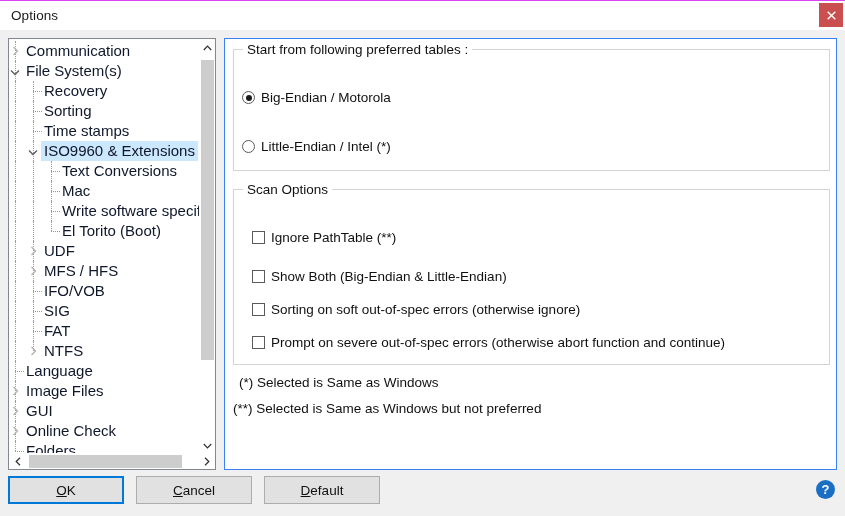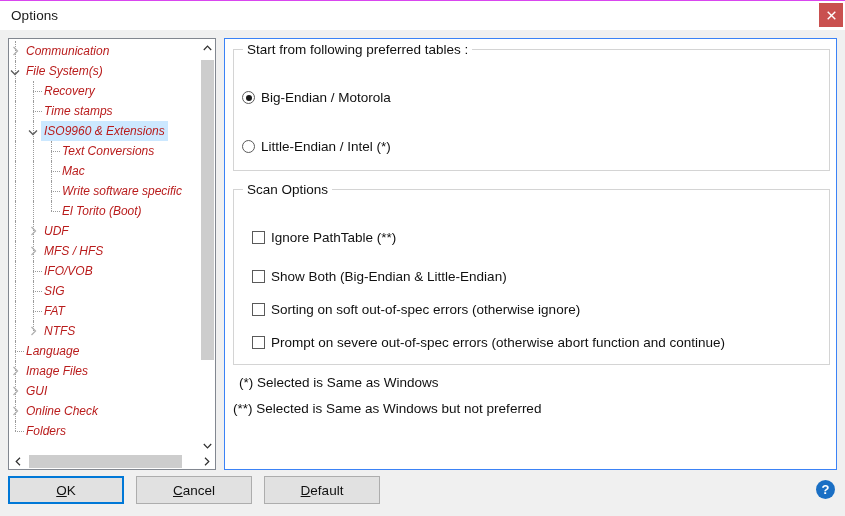--- a/index.html
+++ b/index.html
@@ -71,24 +71,23 @@
   #tree-list {
     position: absolute;
     left: 0; top: 2px;
     width: 193px;
   }
   .tree-row {
     position: relative;
     height: 20px;
     line-height: 20px;
     white-space: nowrap;
-    font-size: 12px;
-    color: #b91c1c;
+    font-size: 15px;
+    color: #0f172a;
     cursor: default;
-    font-style: italic;
   }
   .tree-row .label {
     position: relative;
     display: inline-block;
     padding: 0 3px;
   }
   .tree-row.selected .label {
     background: #cce8ff;
   }
   .tw { 
@@ -314,20 +313,21 @@
   <div id="tree-panel">
     <div id="tree-clip">
       <div id="tree-list">
           <div class="tree-row"><div class="guide-v" style="left: 6px;"></div><div class="tw" style="left: -1px;"><svg width="7" height="10" viewBox="0 0 7 10">
                 <path d="M1.5,1 L5.5,5 L1.5,9" stroke="#b0b0b0" stroke-width="1.3" fill="none"></path>
               </svg></div><span class="label" style="margin-left: 14px;">Communication</span></div>
           <div class="tree-row"><div class="guide-v" style="left: 6px;"></div><div class="tw" style="left: -1px;"><svg width="10" height="7" viewBox="0 0 10 7">
                 <path d="M1,1.5 L5,5.5 L9,1.5" stroke="#5b5b5b" stroke-width="1.3" fill="none"></path>
               </svg></div><span class="label" style="margin-left: 14px;">File System(s)</span></div>
           <div class="tree-row"><div class="guide-v" style="left: 6px;"></div><div class="guide-v" style="left: 24px;"></div><div class="guide-h" style="left: 24px; top: 10px; width: 9px;"></div><span class="label" style="margin-left: 32px;">Recovery</span></div>
+          <div class="tree-row"><div class="guide-v" style="left: 6px;"></div><div class="guide-v" style="left: 24px;"></div><div class="guide-h" style="left: 24px; top: 10px; width: 9px;"></div><span class="label" style="margin-left: 32px;">Sorting</span></div>
           <div class="tree-row"><div class="guide-v" style="left: 6px;"></div><div class="guide-v" style="left: 24px;"></div><div class="guide-h" style="left: 24px; top: 10px; width: 9px;"></div><span class="label" style="margin-left: 32px;">Time stamps</span></div>
           <div class="tree-row selected"><div class="guide-v" style="left: 6px;"></div><div class="guide-v" style="left: 24px;"></div><div class="tw" style="left: 17px;"><svg width="10" height="7" viewBox="0 0 10 7">
                 <path d="M1,1.5 L5,5.5 L9,1.5" stroke="#5b5b5b" stroke-width="1.3" fill="none"></path>
               </svg></div><span class="label" style="margin-left: 32px;">ISO9960 &amp; Extensions</span></div>
           <div class="tree-row"><div class="guide-v" style="left: 6px;"></div><div class="guide-v" style="left: 24px;"></div><div class="guide-v" style="left: 42px;"></div><div class="guide-h" style="left: 42px; top: 10px; width: 9px;"></div><span class="label" style="margin-left: 50px;">Text Conversions</span></div>
           <div class="tree-row"><div class="guide-v" style="left: 6px;"></div><div class="guide-v" style="left: 24px;"></div><div class="guide-v" style="left: 42px;"></div><div class="guide-h" style="left: 42px; top: 10px; width: 9px;"></div><span class="label" style="margin-left: 50px;">Mac</span></div>
           <div class="tree-row"><div class="guide-v" style="left: 6px;"></div><div class="guide-v" style="left: 24px;"></div><div class="guide-v" style="left: 42px;"></div><div class="guide-h" style="left: 42px; top: 10px; width: 9px;"></div><span class="label" style="margin-left: 50px;">Write software specific</span></div>
           <div class="tree-row"><div class="guide-v" style="left: 6px;"></div><div class="guide-v" style="left: 24px;"></div><div class="guide-v half" style="left: 42px;"></div><div class="guide-h" style="left: 42px; top: 10px; width: 9px;"></div><span class="label" style="margin-left: 50px;">El Torito (Boot)</span></div>
           <div class="tree-row"><div class="guide-v" style="left: 6px;"></div><div class="guide-v" style="left: 24px;"></div><div class="tw" style="left: 17px;"><svg width="7" height="10" viewBox="0 0 7 10">
                 <path d="M1.5,1 L5.5,5 L1.5,9" stroke="#b0b0b0" stroke-width="1.3" fill="none"></path>

